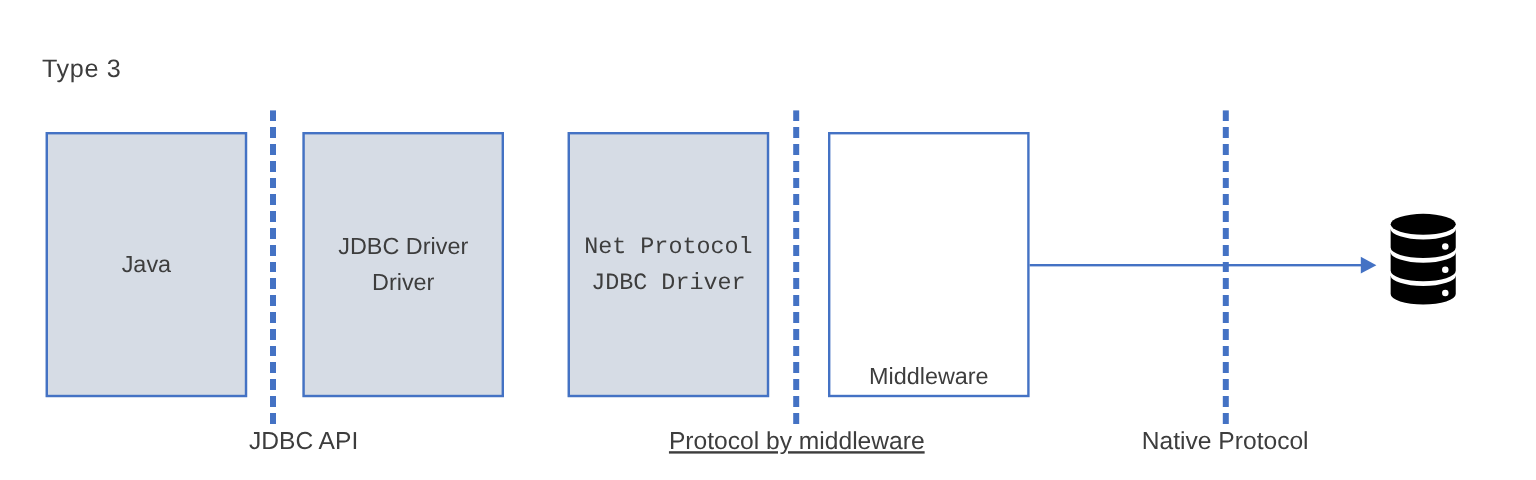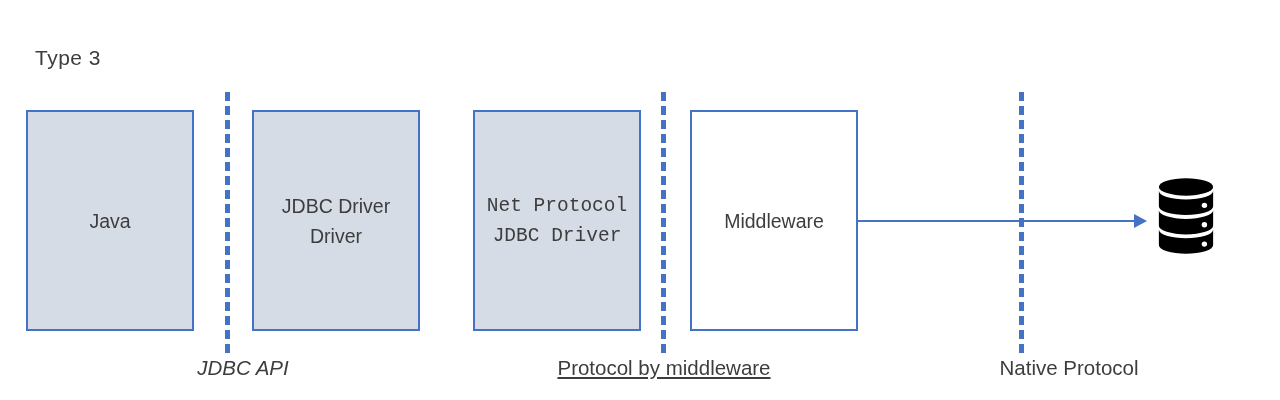--- a/index.html
+++ b/index.html
@@ -41,24 +41,24 @@
     display: flex;
     flex-direction: column;
     align-items: center;
     justify-content: center;
     text-align: center;
     font-size: 19.5px;
     line-height: 30px;
     color: var(--text);
   }
   .node.hollow { background: var(--middleware-fill); }
-  .node-box-1 { left: 26px; }
+  .node-box-1 { left: 38px; }
   .node-box-2 { left: 252px; }
   .node-box-3 { left: 473px; font-family: Liberation Mono, monospace; }
-  .node-box-4 { left: 690px; }
+  .node-box-4 { left: 690px; justify-content: flex-end; }
   .dashed-sep {
     position: absolute;
     top: 92px;
     width: 5px;
     height: 264px;
     background: repeating-linear-gradient(
       to bottom,
       var(--accent) 0px, var(--accent) 9px,
       transparent 9px, transparent 14px
     );
@@ -103,23 +103,23 @@
   }
   .database-icon svg { display: block; width: 100%; height: 100%; }
   .boundary-label {
     position: absolute;
     top: 356px;
     text-align: center;
     font-size: 20.5px;
     color: var(--text);
     white-space: nowrap;
   }
-  .blabel-1 { left: 143px; width: 200px; font-style: italic; }
+  .blabel-1 { left: 153px; width: 200px; }
   .blabel-2 { left: 514px; width: 300px; text-decoration: underline; }
-  .blabel-3 { left: 944px; width: 250px; }
+  .blabel-3 { left: 896px; width: 250px; }
 </style>
 </head>
 <body>
 
 <div class="canvas">
 
   <div class="diagram-title">Type 3</div>
 
   <div class="dashed-sep sep-1"></div>
   <div class="dashed-sep sep-2"></div>

